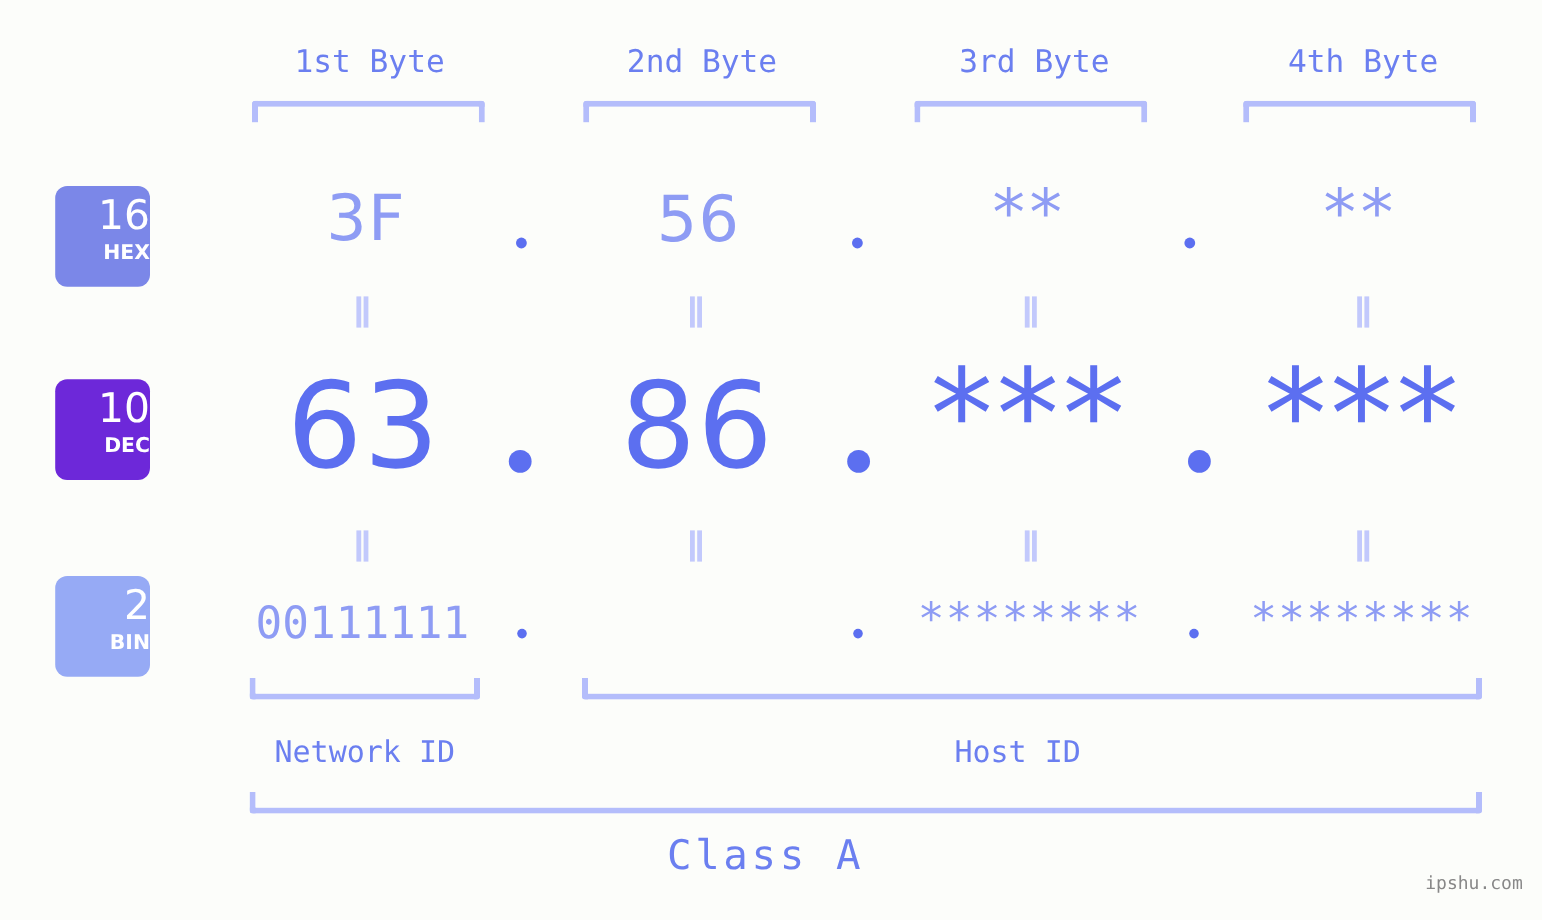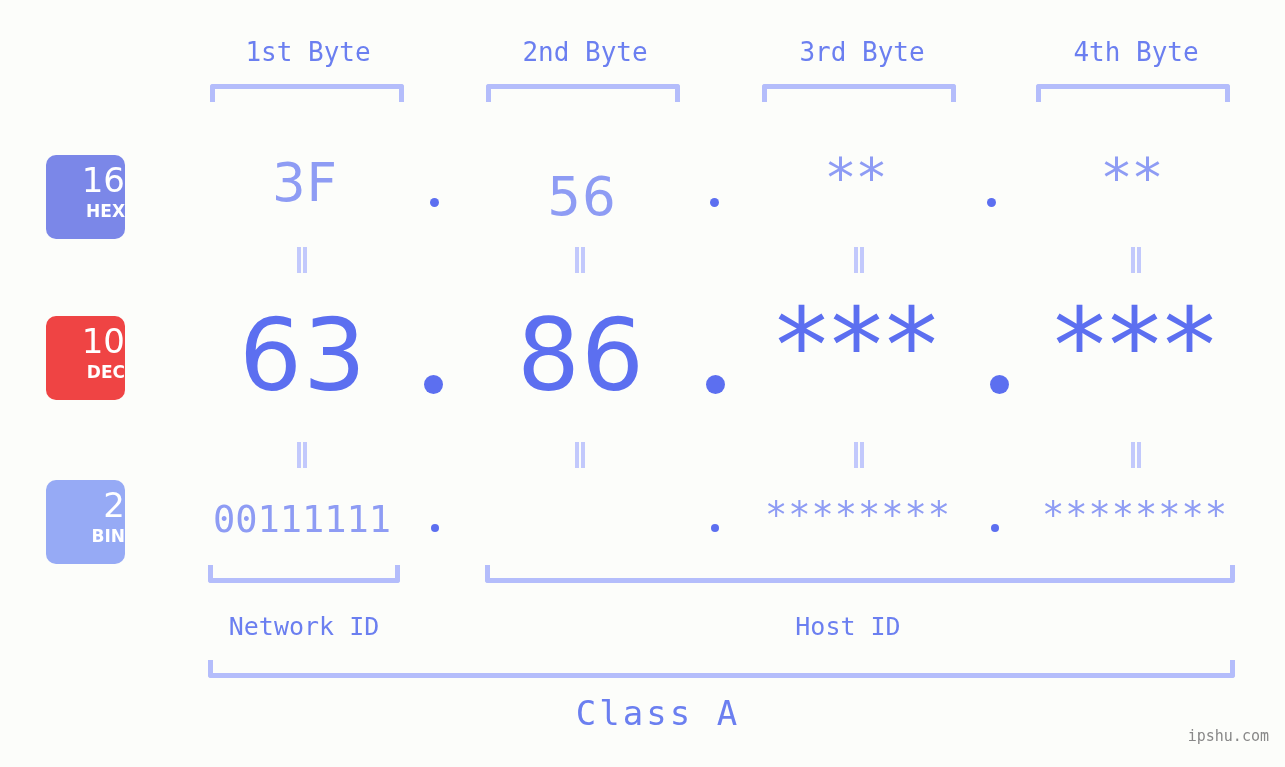--- a/index.html
+++ b/index.html
@@ -191,33 +191,33 @@
   <div class="bracket-top" style="left:210px;  top:84px; width:194px;"></div>
   <div class="bracket-top" style="left:486px;  top:84px; width:194px;"></div>
   <div class="bracket-top" style="left:762px;  top:84px; width:194px;"></div>
   <div class="bracket-top" style="left:1036px; top:84px; width:194px;"></div>
 
   <div class="badge" style="top:155px; background:#7b87e8;">
     <span class="num">16</span>
     <span class="abbr">HEX</span>
   </div>
 
-  <div class="badge" style="top:316px; background:#ef4444;">
+  <div class="badge" style="top:316px; background:#6d28d9;">
     <span class="num">10</span>
     <span class="abbr">DEC</span>
   </div>
 
   <div class="badge" style="top:480px; background:#96aaf5;">
     <span class="num">2</span>
     <span class="abbr">BIN</span>
   </div>
 
   <div class="cell hex-cell" style="left:207px; top:155px; width:196px;">3F</div>
   <div class="dot small" style="left:430px; top:198px;"></div>
-  <div class="cell hex-cell" style="left:484px; top:169px; width:196px;">56</div>
+  <div class="cell hex-cell" style="left:484px; top:156px; width:196px;">56</div>
   <div class="dot small" style="left:710px; top:198px;"></div>
   <div class="cell hex-cell stars" style="left:760px; top:150px; width:196px;">**</div>
   <div class="dot small" style="left:987px; top:198px;"></div>
   <div class="cell hex-cell stars" style="left:1036px; top:150px; width:196px;">**</div>
 
   <div class="eqmark" style="left:294px; top:247px;"><i></i><i></i></div>
   <div class="eqmark" style="left:572px; top:247px;"><i></i><i></i></div>
   <div class="eqmark" style="left:851px; top:247px;"><i></i><i></i></div>
   <div class="eqmark" style="left:1128px; top:247px;"><i></i><i></i></div>
 
@@ -241,17 +241,17 @@
   <div class="dot tiny" style="left:991px; top:524px;"></div>
   <div class="cell bin-cell stars" style="left:1035px; top:494px; width:200px;">********</div>
 
   <div class="bracket-bottom" style="left:208px; top:565px; width:192px;"></div>
   <div class="bracket-bottom" style="left:485px; top:565px; width:750px;"></div>
 
   <div class="section-label id-label" style="left:204px; top:612px; width:200px;">Network ID</div>
   <div class="section-label id-label" style="left:748px; top:612px; width:200px;">Host ID</div>
 
   <div class="bracket-bottom" style="left:208px; top:660px; width:1027px;"></div>
-  <div class="section-label class-label" style="left:458px; top:692px; width:400px;">Class A</div>
+  <div class="section-label class-label" style="left:438px; top:692px; width:400px;">Class A</div>
 
   <div class="watermark">ipshu.com</div>
 
 </div>
 
 </body></html>

